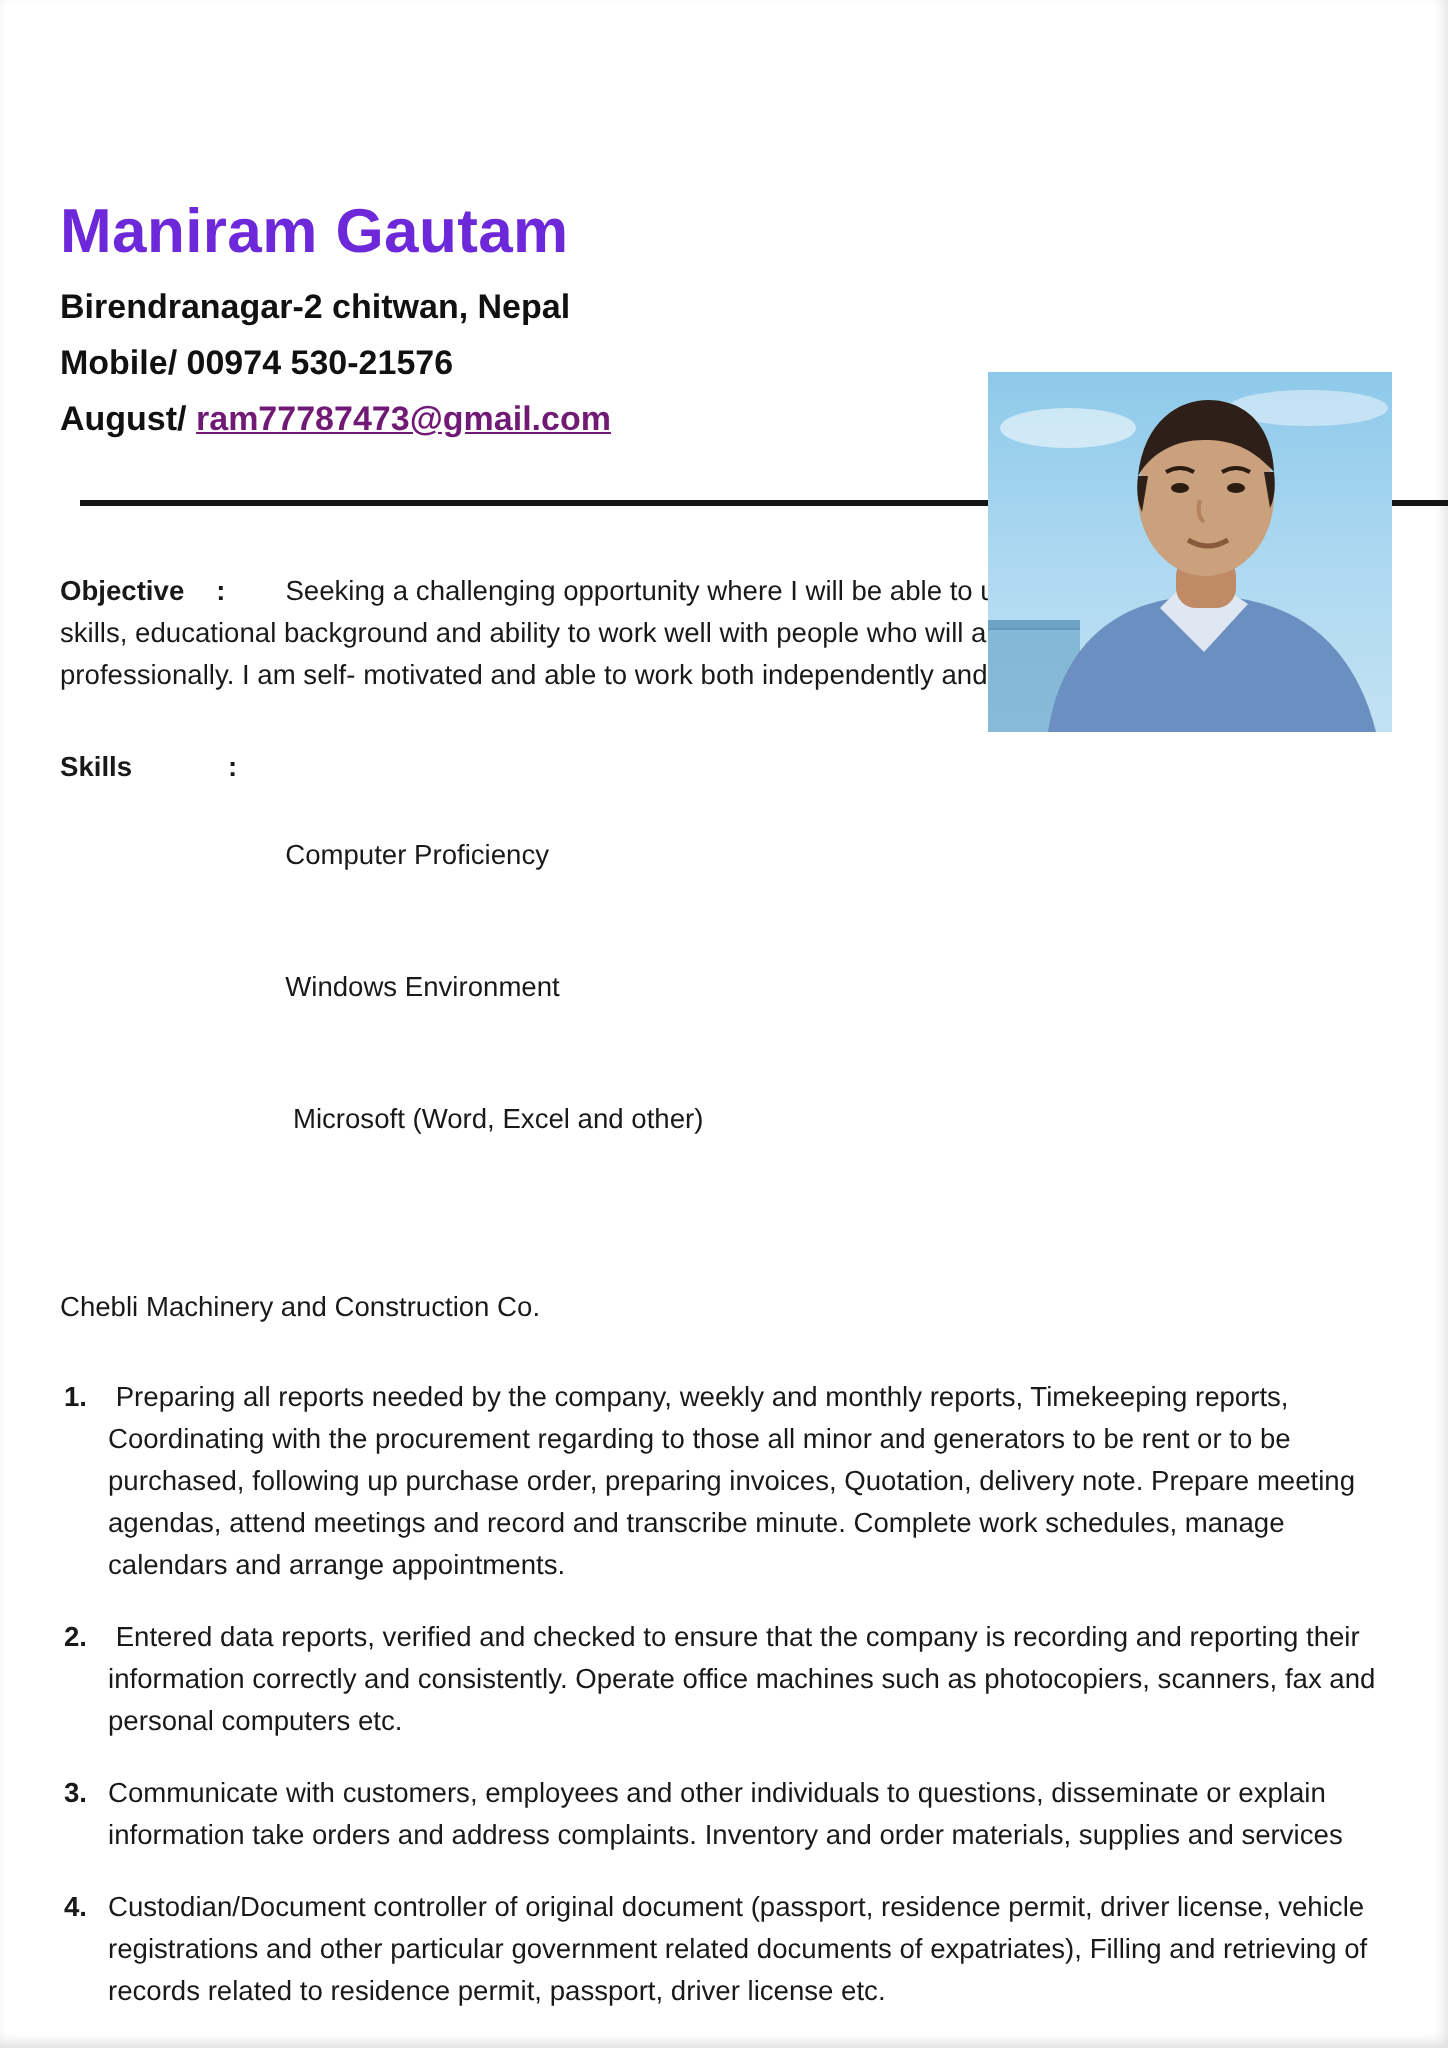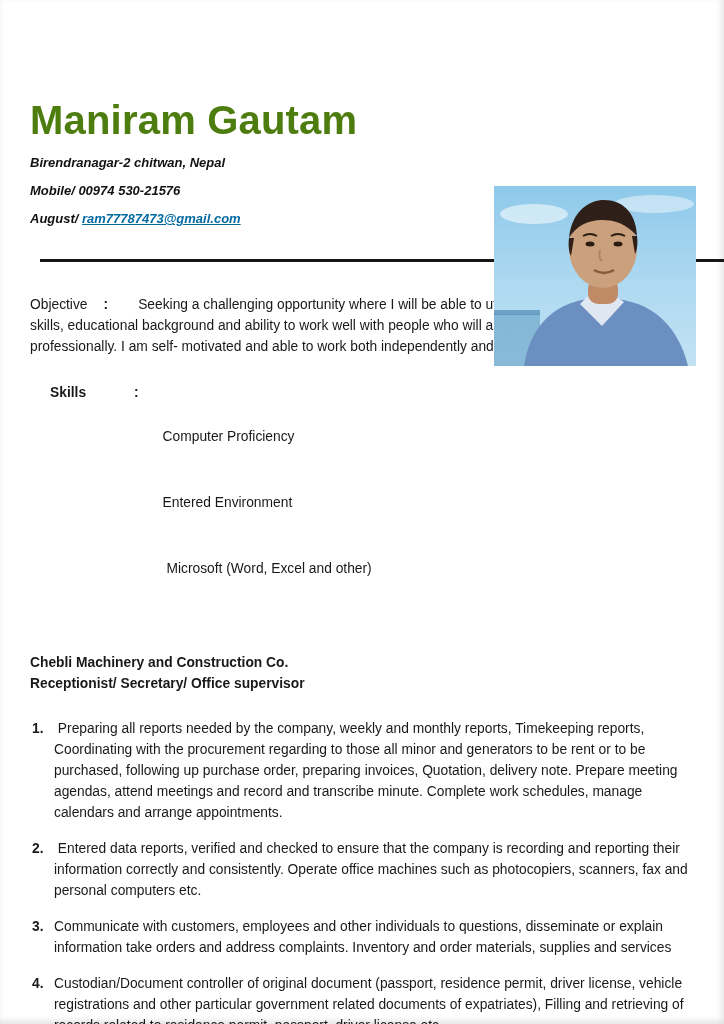--- a/index.html
+++ b/index.html
@@ -10,57 +10,57 @@
     color:#191919;
     position:relative;
     overflow:hidden;
     box-shadow: inset -2px -3px 6px rgba(0,0,0,0.12);
   }
   .page{padding:0 30px;position:relative;width:664px;}
 
   
   .header{margin-top:98px;}
   .name{
-    font-size:40px;font-weight:bold;letter-spacing:0.2px;
-    margin:0 0 6px 0;color:#4d7c0f;
+    font-size:31px;font-weight:bold;letter-spacing:0.2px;
+    margin:0 0 6px 0;color:#6d28d9;
   }
   .contact-line{
-    font-size:13px;font-weight:bold;line-height:28px;color:#111;font-style:italic;
+    font-size:17px;font-weight:bold;line-height:28px;color:#111;
   }
   .email-link{
-    color:#0369a1;text-decoration:underline;font-weight:bold;cursor:pointer;
+    color:#701a75;text-decoration:underline;font-weight:bold;cursor:pointer;
   }
 
   
   .photo{
     position:absolute;top:88px;right:28px;
     width:202px;height:180px;overflow:hidden;background:#9ecfec;
   }
   .photo svg{display:block;}
 
   
   .divider{
     height:3px;background:#161616;
     margin:26px -30px 0 10px;
   }
 
   
   .para{font-size:13.8px;line-height:21px;margin-top:32px;}
-  .sec-label{font-weight:normal;}
+  .sec-label{font-weight:bold;}
   .sec-colon{font-weight:bold;margin-left:16px;margin-right:30px;}
 
   .skills-row{display:flex;margin-top:25px;font-size:13.8px;line-height:22px;}
-  .skills-label{font-weight:bold;width:84px;flex:none;margin-left:20px;}
+  .skills-label{font-weight:bold;width:84px;flex:none;}
   .skills-colon{font-weight:bold;flex:none;}
   .skills-items{margin-left:24px;white-space:pre-wrap;}
 
   .exp-block{margin-top:28px;font-size:13.8px;line-height:21px;}
   .exp-head{font-weight:bold;}
   .exp-head .exp-colon{margin-left:18px;font-weight:bold;}
-  .exp-line{font-weight:bold;line-height:21px;}
+  .exp-line{font-weight:normal;line-height:21px;}
 
   .duties{margin-top:24px;margin-left:2px;}
   .duty{display:flex;font-size:13.8px;line-height:21px;margin-bottom:15px;}
   .duty-num{font-weight:bold;width:22px;flex:none;}
   .duty-text{flex:1;white-space:pre-wrap;}
 </style>
 </head>
 <body>
 
 <div class="page">
@@ -110,28 +110,27 @@
 
   <div class="para">
     <span class="sec-label">Objective</span><span class="sec-colon">:</span><span>Seeking a challenging opportunity where I will be able to utilize my strong organizational skills, educational background and ability to work well with people who will allow me to grow personally and professionally. I am self- motivated and able to work both independently and as collaborative team member.</span>
   </div>
 
   <div class="skills-row">
     <span class="skills-label">Skills</span>
     <span class="skills-colon">:</span>
     <div class="skills-items">
       <div>Computer Proficiency</div>
-      <div>Entered Environment</div>
+      <div>Windows Environment</div>
       <div> Microsoft (Word, Excel and other)</div>
     </div>
   </div>
 
   <div class="exp-block">
     <div class="exp-line">Chebli Machinery and Construction Co.</div>
-    <div class="exp-line">Receptionist/ Secretary/ Office supervisor</div>
   </div>
 
   <div class="duties">
     <div class="duty">
       <span class="duty-num">1.</span>
       <span class="duty-text"> Preparing all reports needed by the company, weekly and monthly reports, Timekeeping reports, Coordinating with the procurement regarding to those all minor and generators to be rent or to be purchased, following up purchase order, preparing invoices, Quotation, delivery note. Prepare meeting agendas, attend meetings and record and transcribe minute. Complete work schedules, manage calendars and arrange appointments.</span>
     </div>
     <div class="duty">
       <span class="duty-num">2.</span>
       <span class="duty-text"> Entered data reports, verified and checked to ensure that the company is recording and reporting their information correctly and consistently. Operate office machines such as photocopiers, scanners, fax and personal computers etc.</span>

